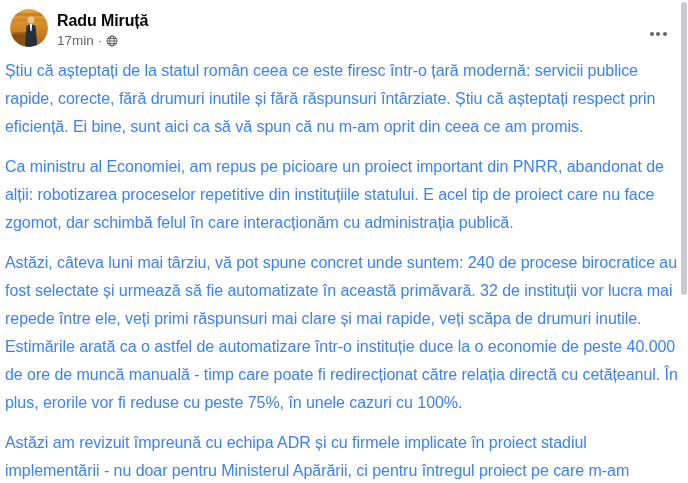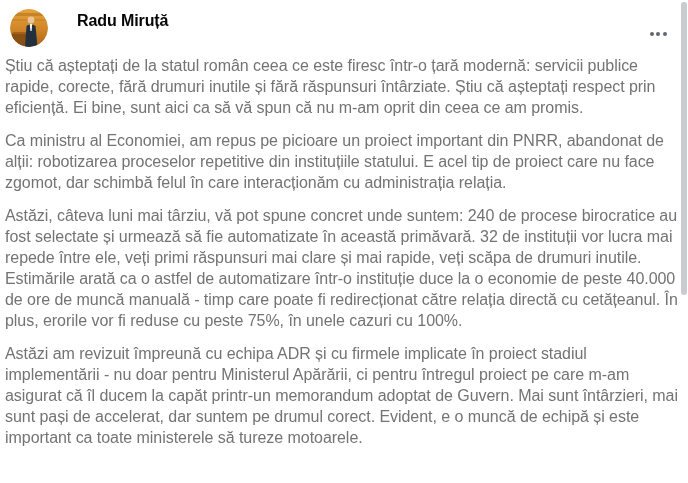--- a/index.html
+++ b/index.html
@@ -10,21 +10,20 @@
     font-family: "Liberation Sans", "DejaVu Sans", sans-serif;
     color: #050505;
   }
   .post { position: relative; width: 688px; height: 483px; background: #fff; }
 
   
   .header {
     display: flex; align-items: flex-start;
     padding: 9px 14px 6px 10px;
     position: relative;
-    gap: 20px;
   }
   .avatar {
     width: 38px; height: 38px; border-radius: 50%;
     overflow: hidden; flex: 0 0 38px;
     box-shadow: 0 0 0 1px rgba(0,0,0,.08) inset;
     cursor: pointer;
   }
   .avatar svg { display: block; width: 38px; height: 38px; }
   .header-info { margin-left: 9px; padding-top: 2px; }
   .author-name {
@@ -47,23 +46,23 @@
   }
   .more-btn i {
     width: 4px; height: 4px; border-radius: 50%;
     background: #606770; display: block;
   }
 
   
   .body-text { padding: 2px 6px 0 5px; }
   .para {
     font-size: 16px;
-    line-height: 21px;
+    line-height: 28px;
     letter-spacing: -0.05px;
-    color: #737373;
+    color: #3b82f6;
     margin-bottom: 12px;
     white-space: pre-wrap;
   }
   .para:last-child { margin-bottom: 15px; }
 
   
   .scrollbar-thumb {
     position: absolute;
     right: 1px; top: 2px;
     width: 6px; height: 293px;
@@ -99,30 +98,45 @@
           <rect x="3" y="23" width="14" height="2" fill="#a3611a"></rect>
           <circle cx="21" cy="11" r="3.4" fill="#e9c49a"></circle>
           <path d="M15 38 L16.5 17 Q21 13.5 25.5 17 L27.5 38 Z" fill="#23303f"></path>
           <path d="M19.8 15 h2.4 l-0.6 7 h-1.2 Z" fill="#ffffff"></path>
         </g>
       </svg>
     </div>
 
     <div class="header-info">
       <div class="author-name">Radu Miruță</div>
+      <div class="meta-row">
+        <span>17min</span>
+        <span class="dot-sep">·</span>
+        <span class="globe">
+          <svg viewBox="0 0 16 16" width="12" height="12" xmlns="http://www.w3.org/2000/svg">
+            <g fill="none" stroke="#65676b" stroke-width="1.4">
+              <circle cx="8" cy="8" r="6.6"></circle>
+              <ellipse cx="8" cy="8" rx="3" ry="6.6"></ellipse>
+              <line x1="1.4" y1="8" x2="14.6" y2="8"></line>
+              <line x1="2.2" y1="4.6" x2="13.8" y2="4.6"></line>
+              <line x1="2.2" y1="11.4" x2="13.8" y2="11.4"></line>
+            </g>
+          </svg>
+        </span>
+      </div>
     </div>
 
     <button class="more-btn" aria-label="More options">
       <i></i>
       <i></i>
       <i></i>
     </button>
   </div>
 
   <div class="body-text">
       <p class="para">Știu că așteptați de la statul român ceea ce este firesc într-o țară modernă: servicii publice rapide, corecte, fără drumuri inutile și fără răspunsuri întârziate. Știu că așteptați respect prin eficiență. Ei bine, sunt aici ca să vă spun că nu m-am oprit din ceea ce am promis.</p>
-      <p class="para">Ca ministru al Economiei, am repus pe picioare un proiect important din PNRR, abandonat de alții: robotizarea proceselor repetitive din instituțiile statului. E acel tip de proiect care nu face zgomot, dar schimbă felul în care interacționăm cu administrația relația.</p>
+      <p class="para">Ca ministru al Economiei, am repus pe picioare un proiect important din PNRR, abandonat de alții: robotizarea proceselor repetitive din instituțiile statului. E acel tip de proiect care nu face zgomot, dar schimbă felul în care interacționăm cu administrația publică.</p>
       <p class="para">Astăzi, câteva luni mai târziu, vă pot spune concret unde suntem: 240 de procese birocratice au fost selectate și urmează să fie automatizate în această primăvară. 32 de instituții vor lucra mai repede între ele, veți primi răspunsuri mai clare și mai rapide, veți scăpa de drumuri inutile. Estimările arată ca o astfel de automatizare într-o instituție duce la o economie de peste 40.000 de ore de muncă manuală - timp care poate fi redirecționat către relația directă cu cetățeanul. În plus, erorile vor fi reduse cu peste 75%, în unele cazuri cu 100%.</p>
       <p class="para">Astăzi am revizuit împreună cu echipa ADR și cu firmele implicate în proiect stadiul implementării - nu doar pentru Ministerul Apărării, ci pentru întregul proiect pe care m-am asigurat că îl ducem la capăt printr-un memorandum adoptat de Guvern. Mai sunt întârzieri, mai sunt pași de accelerat, dar suntem pe drumul corect. Evident, e o muncă de echipă și este important ca toate ministerele să tureze motoarele.</p>
     </div>
 
   <div class="scrollbar-thumb"></div>
 </div>
 
 </body></html>

